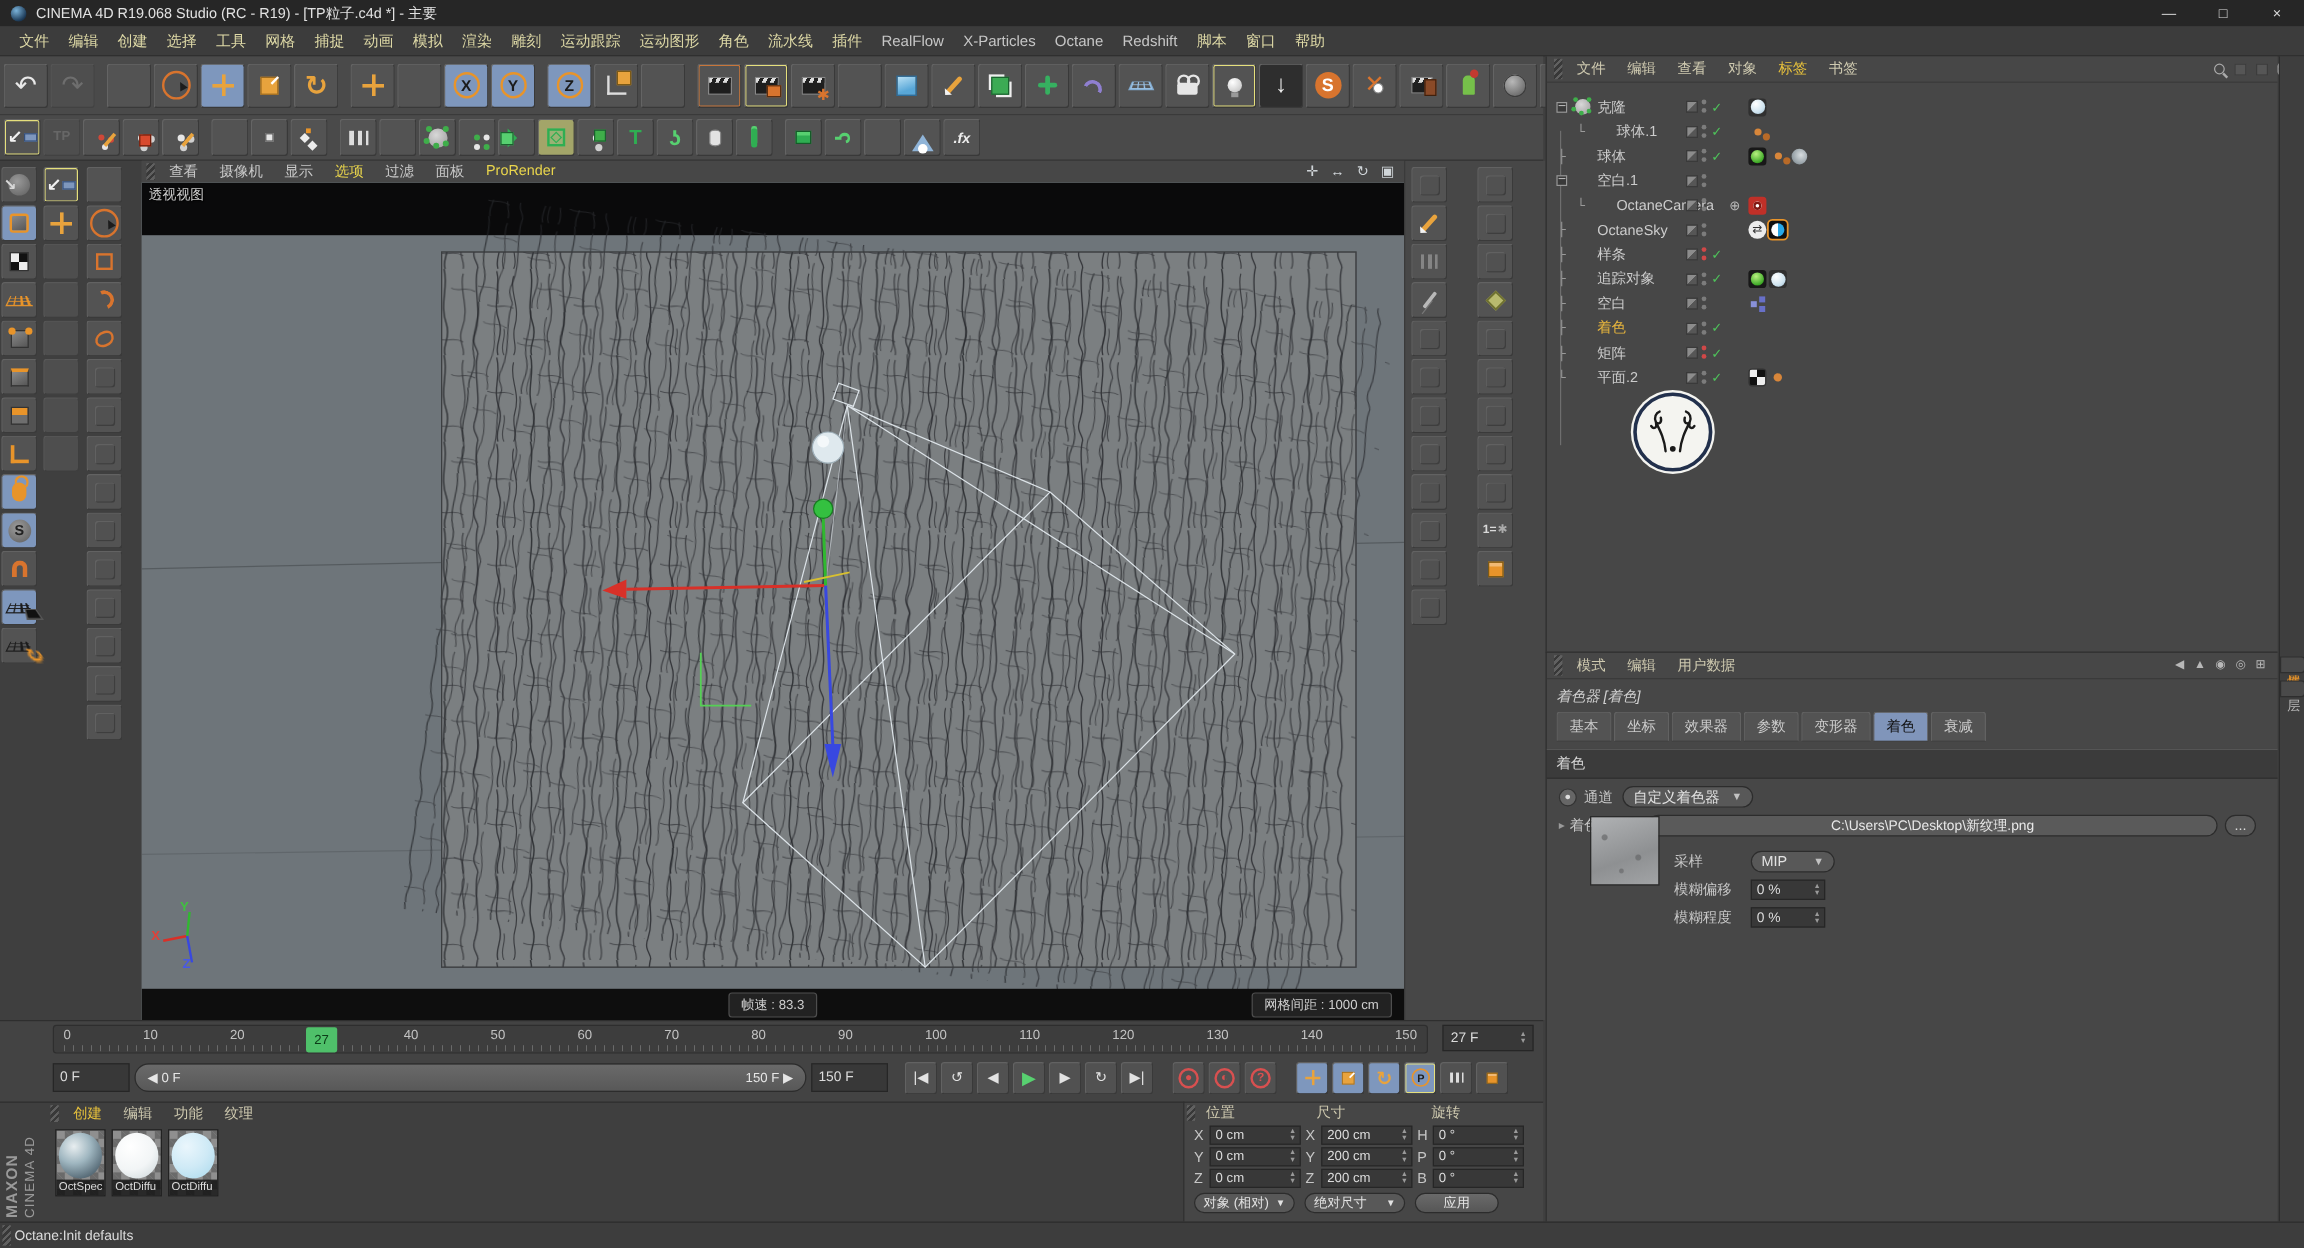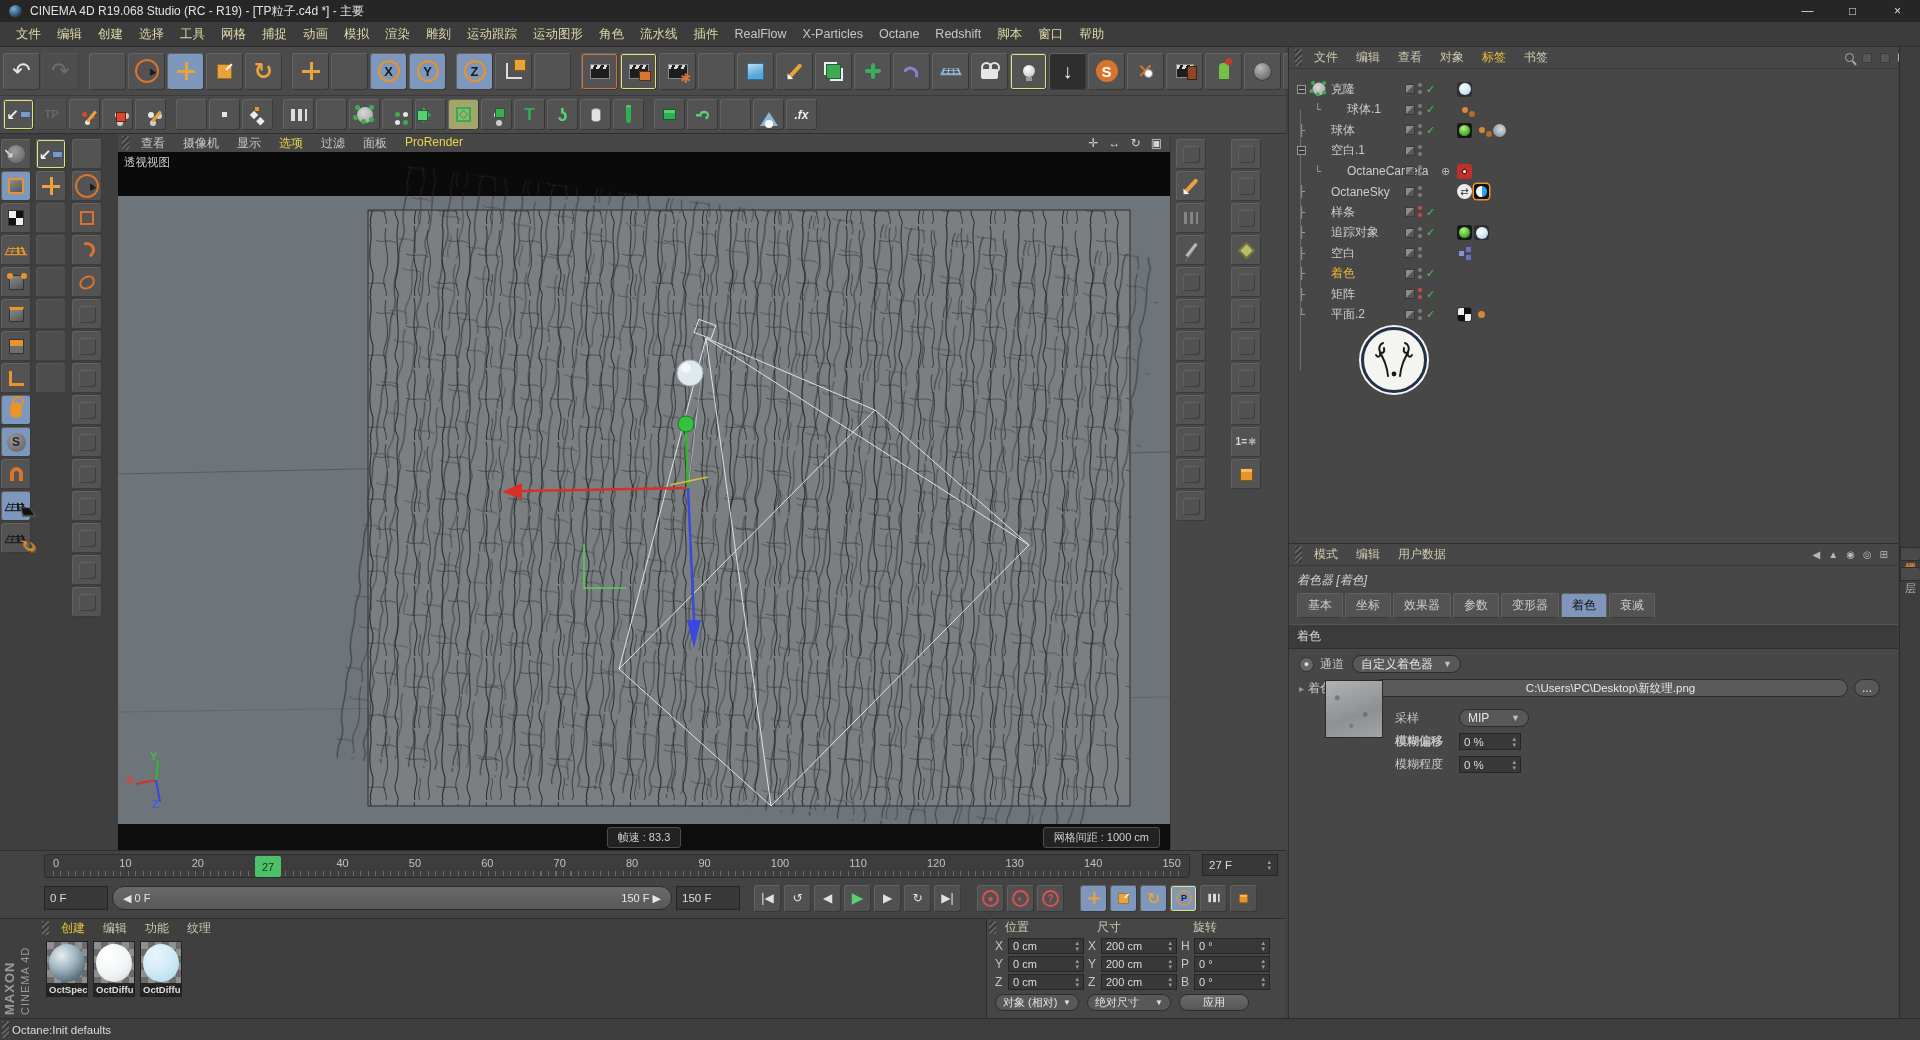--- a/index.html
+++ b/index.html
@@ -275,21 +275,21 @@
   .tbtn.keyblue{background:#7e97bd;}
   .tbtn.ybord{box-shadow:0 0 0 1px #e5df7c inset;}
   
   .matpanel{left:0;top:918px;width:986px;height:100px;background:#3f3f3f;border-top:1px solid #2e2e2e;}
   .matmenu{height:18px;display:flex;align-items:center;padding-left:40px;}
   .matmenu .mi{padding:0 9px;font-size:12px;color:#cfcab0;}
   .matmenu .mi.hl{color:#e8c23c;}
   .brand{position:absolute;left:2px;top:24px;width:38px;height:72px;display:flex;gap:2px;}
   .brand span{writing-mode:vertical-rl;transform:rotate(180deg);color:#9a9a9a;font-size:11px;letter-spacing:1px;}
   .brand .b1{font-weight:bold;font-size:13px;}
-  .mats{position:absolute;left:46px;top:22px;display:flex;gap:5px;font-weight:bold;}
+  .mats{position:absolute;left:46px;top:22px;display:flex;gap:5px;}
   .mat{width:42px;height:56px;position:relative;border:1px solid #222;background-image:linear-gradient(45deg,#6a6a6a 25%,transparent 25%,transparent 75%,#6a6a6a 75%),linear-gradient(45deg,#6a6a6a 25%,#8f8f8f 25%,#8f8f8f 75%,#6a6a6a 75%);background-size:14px 14px;background-position:0 0,7px 7px;}
   .mat .ball{position:absolute;left:2px;right:2px;top:2px;height:38px;border-radius:50%;}
   .mat-spec .ball{background:radial-gradient(circle at 35% 30%,#e8eef0,#9fb6c0 40%,#5c707c 75%,#3a4850);}
   .mat-white .ball{background:radial-gradient(circle at 35% 30%,#ffffff,#f2f5f6 55%,#c9d4d8);}
   .mat-blue .ball{background:radial-gradient(circle at 35% 30%,#eaf6fc,#cfeaf6 50%,#a8d8ec);}
   .mat .lbl{position:absolute;bottom:0;left:0;right:0;background:rgba(15,15,15,.8);color:#dcdcdc;font-size:9.5px;padding:1px 2px;white-space:nowrap;overflow:hidden;}
   .coords{left:986px;top:918px;width:300px;height:100px;background:#464646;border-top:1px solid #2e2e2e;border-left:1px solid #2e2e2e;font-size:12px;}
   .chead{display:flex;height:17px;align-items:center;}
   .chead span{color:#cfcab0;}
   .chead .h1{margin-left:6px;width:92px;} .chead .h2{width:96px;} .chead .h3{width:80px;}
@@ -1559,21 +1559,21 @@
     </div>
     <div class="thumb"></div>
     <div class="fieldrow" style="margin-left:106px;margin-top:12px;">
       <span class="flabel" style="width:56px;">采样</span>
       <span class="dd" style="width:70px;">
           <span>MIP</span>
           <span class="arr" style="margin-left:auto;">▼</span>
         </span>
     </div>
     <div class="fieldrow" style="margin-left:106px;">
-      <span class="flabel" style="width:56px;font-weight:bold;">模糊偏移</span>
+      <span class="flabel" style="width:56px;">模糊偏移</span>
       <span class="numfield">
           <span>0 %</span>
           <span class="st">
             <span>▴</span>
             <span>▾</span>
           </span>
         </span>
     </div>
     <div class="fieldrow" style="margin-left:106px;">
       <span class="flabel" style="width:56px;">模糊程度</span>

